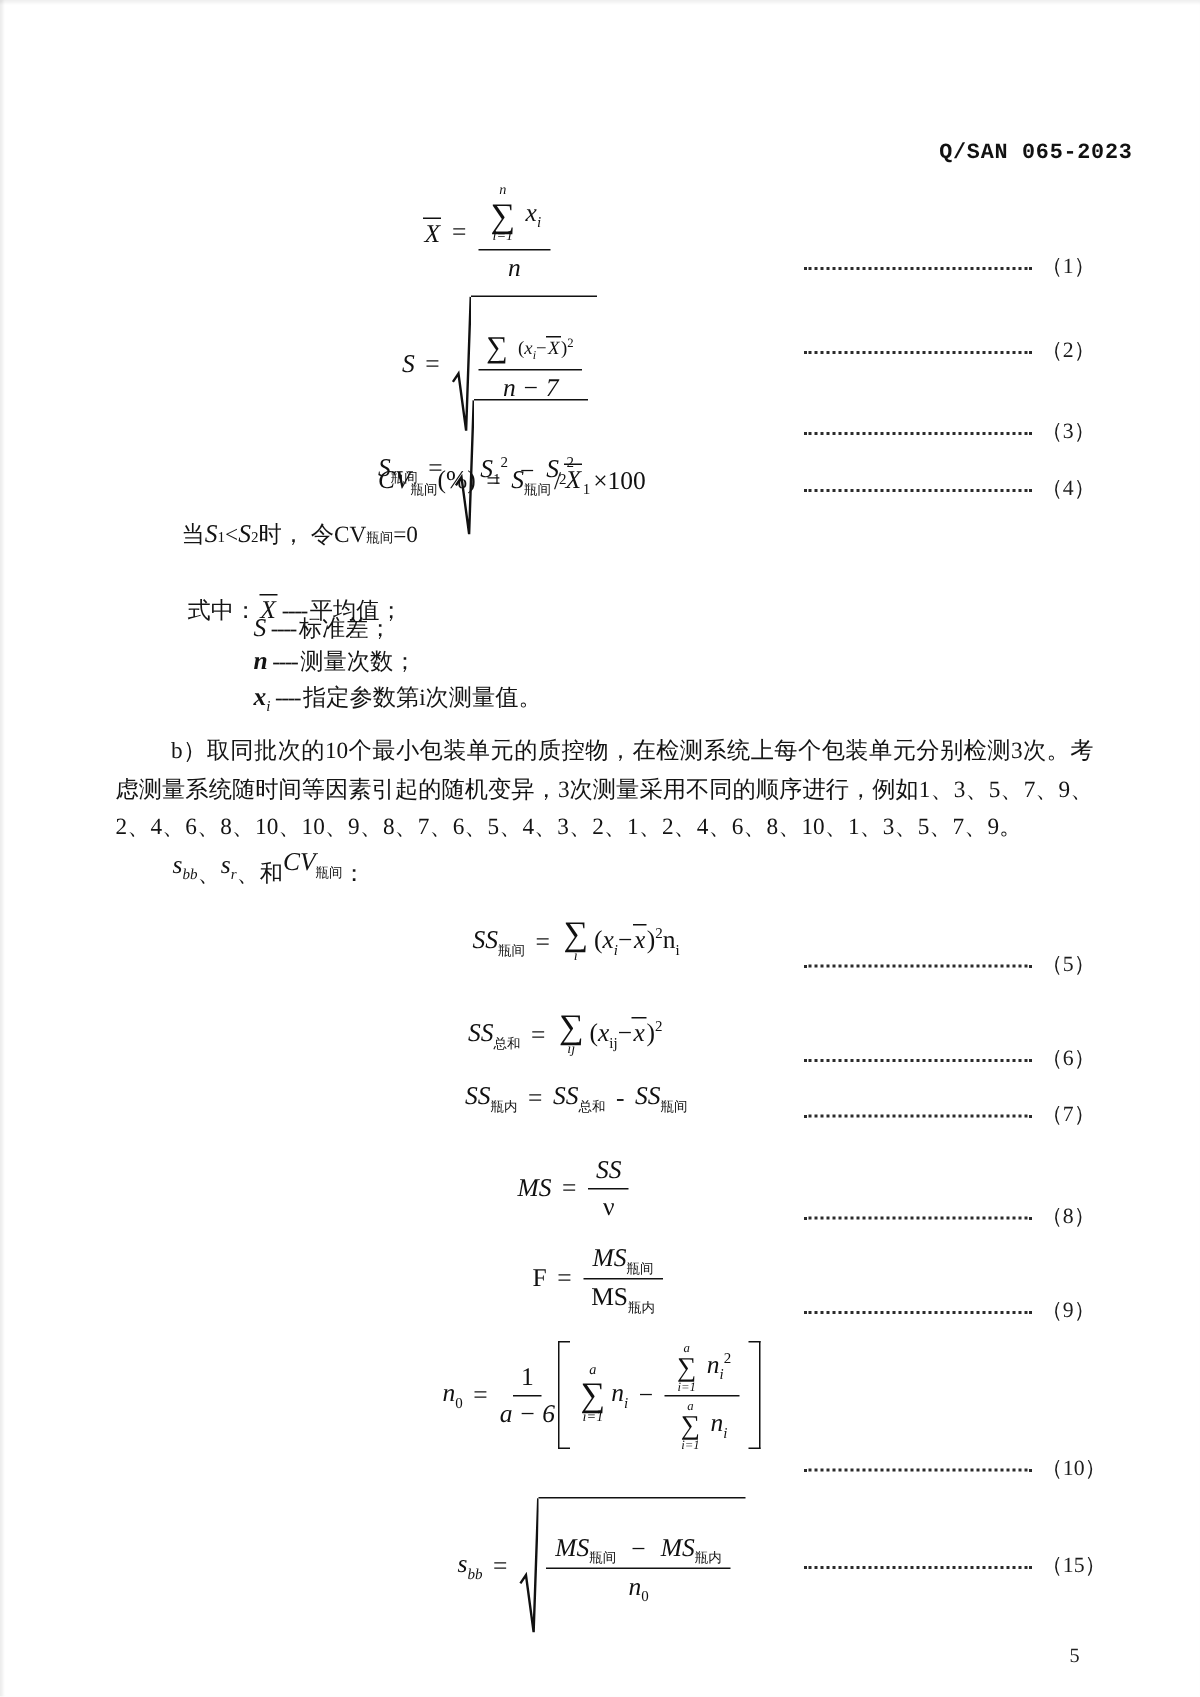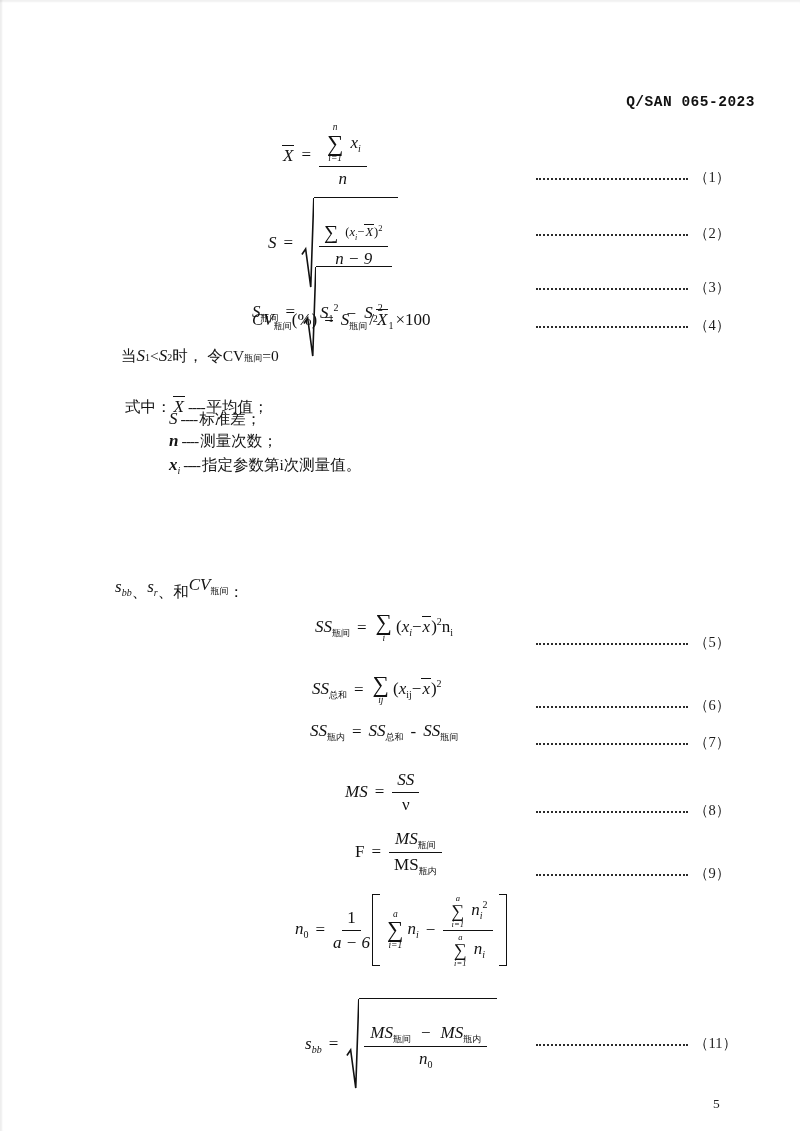--- a/index.html
+++ b/index.html
@@ -51,21 +51,21 @@
   .leader{position:absolute;left:536px;display:flex;align-items:center;height:20px;}
   .dots{width:152px;height:0;border-bottom:2.6px dotted #2b2b2b;margin-top:3px;}
   .lnum{font-size:14.5px;margin-left:6px;color:#1c1c1c;}
 
   
   .textline{position:absolute;display:flex;align-items:baseline;font-size:15.5px;white-space:nowrap;color:#141414;}
   .fbig{font-size:17px;}
   .dash{letter-spacing:-1px;margin:0 2px;}
   .para{position:absolute;font-size:15.5px;line-height:25.5px;text-align:justify;color:#141414;}
   .raise{position:relative;top:-5px;}
-  .raise2{position:relative;top:-7px;font-size:17px;margin-top:10px;}
+  .raise2{position:relative;top:-7px;font-size:17px;}
 </style>
 </head>
 <body>
 
 <div class="page">
 
   <div class="hdr">Q/SAN 065-2023</div>
 
   <div class="f" style="top:122px;left:281px">
     <span class="tok"><span class="ov it">X</span></span>
@@ -98,21 +98,21 @@
             <path d="M1 62 L5 56 L10.5 97 L13.8 1" fill="none" stroke="#111" stroke-width="1.6" vector-effect="non-scaling-stroke"></path>
           </svg>
         </span>
       <span class="rbody">
         <span class="frac">
           <span class="num">
             <span class="g2">∑</span>
             <span class="tok small-expr"><span>(</span><span class="it">x</span><sub class="s it">i</sub><span>−</span><span class="ov it">X</span><span>)</span><sup class="s">2</sup></span>
           </span>
           <span class="den">
-              <span class="it">n − 9</span>
+              <span class="it">n − 7</span>
             </span>
         </span>
       </span>
     </span>
   </div>
   <div class="leader" style="top:223px">
       <span class="dots"></span>
       <span class="lnum">（2）</span>
     </div>
 
@@ -177,20 +177,21 @@
     <span class="tok fbig it" style="font-weight:bold">n</span>
     <span class="dash">----</span>
     <span>测量次数；</span>
   </div>
   <div class="textline" style="top:455px;left:168px">
     <span class="tok"><span class="fbig it" style="font-weight:bold">x</span><sub class="s it">i</sub></span>
     <span class="dash">----</span>
     <span>指定参数第i次测量值。</span>
   </div>
 
+  <div class="para" style="top:488px;left:77px;width:652px;text-indent:37px">b）取同批次的10个最小包装单元的质控物，在检测系统上每个包装单元分别检测3次。考虑测量系统随时间等因素引起的随机变异，3次测量采用不同的顺序进行，例如1、3、5、7、9、2、4、6、8、10、10、9、8、7、6、5、4、3、2、1、2、4、6、8、10、1、3、5、7、9。</div>
 
   <div class="textline" style="top:572px;left:115px">
     <span class="raise"><span class="fbig it">s</span><sub class="s it">bb</sub></span>
     <span>、</span>
     <span class="raise"><span class="fbig it">s</span><sub class="s it">r</sub></span>
     <span>、和</span>
     <span class="raise2"><span class="it">CV</span><sub class="cn">瓶间</sub></span>
     <span>：</span>
   </div>
 
@@ -300,20 +301,24 @@
         <span class="sum sm">
             <span class="t">a</span>
             <span class="g">∑</span>
             <span class="b">i=1</span>
           </span>
         <span class="tok"><span class="it">n</span><sub class="s it">i</sub></span>
       </span>
     </span>
     <span class="brk r"></span>
   </div>
+  <div class="leader" style="top:968px">
+      <span class="dots"></span>
+      <span class="lnum">（10）</span>
+    </div>
 
   <div class="f" style="top:998px;left:304px">
     <span class="tok"><span class="it">s</span><sub class="s it">bb</sub></span>
     <span class="tok eq">=</span>
     <span class="sqrt">
       <span class="rsign">
           <svg viewBox="0 0 14 100" preserveAspectRatio="none">
             <path d="M1 62 L5 56 L10.5 97 L13.8 1" fill="none" stroke="#111" stroke-width="1.6" vector-effect="non-scaling-stroke"></path>
           </svg>
         </span>
@@ -326,17 +331,17 @@
           </span>
           <span class="den">
               <span class="tok"><span class="it">n</span><sub class="s">0</sub></span>
             </span>
         </span>
       </span>
     </span>
   </div>
   <div class="leader" style="top:1033px">
       <span class="dots"></span>
-      <span class="lnum">（11）</span>
+      <span class="lnum">（15）</span>
     </div>
 
   <div class="pagenum">5</div>
 </div>
 
 </body></html>

